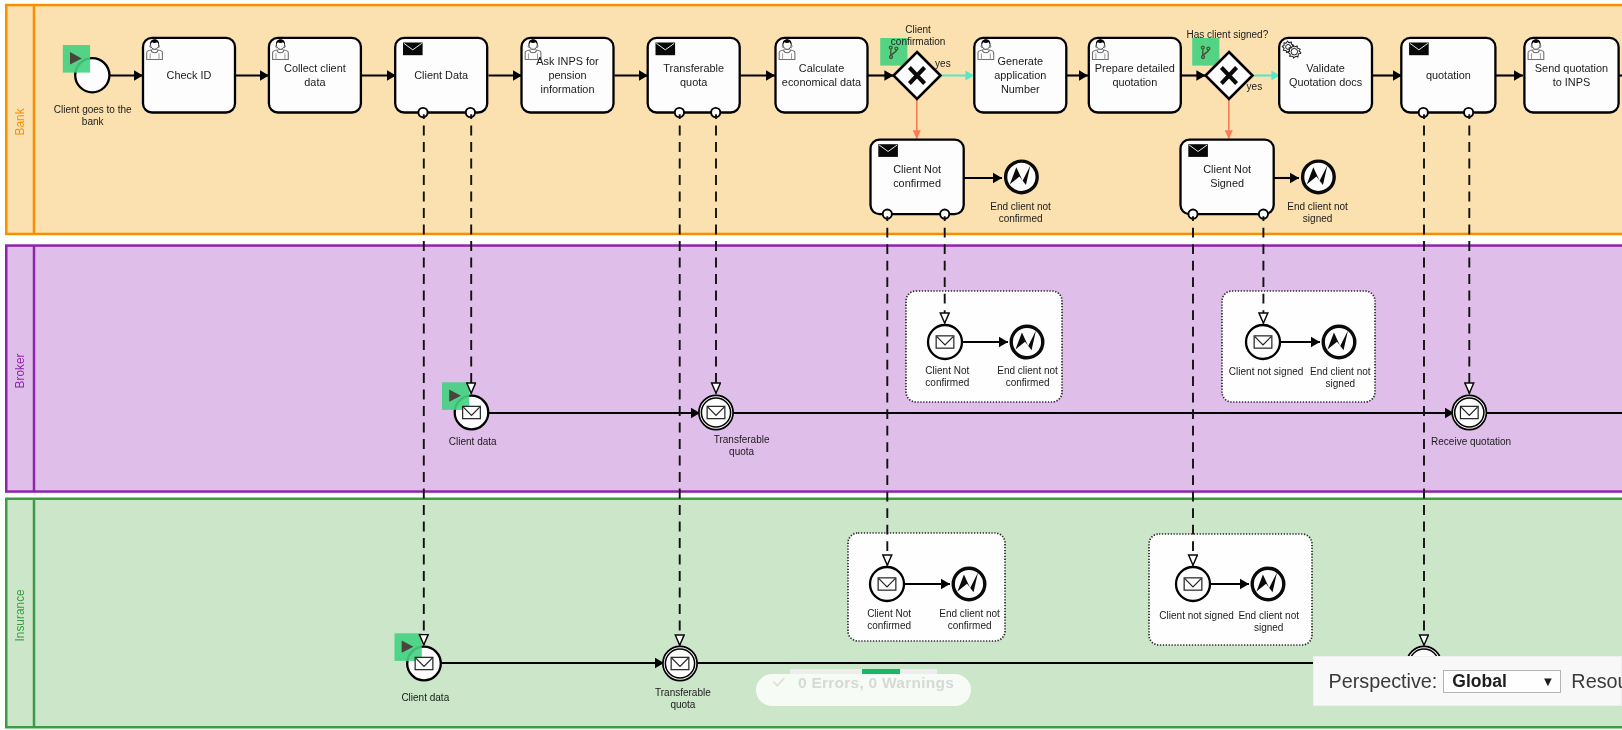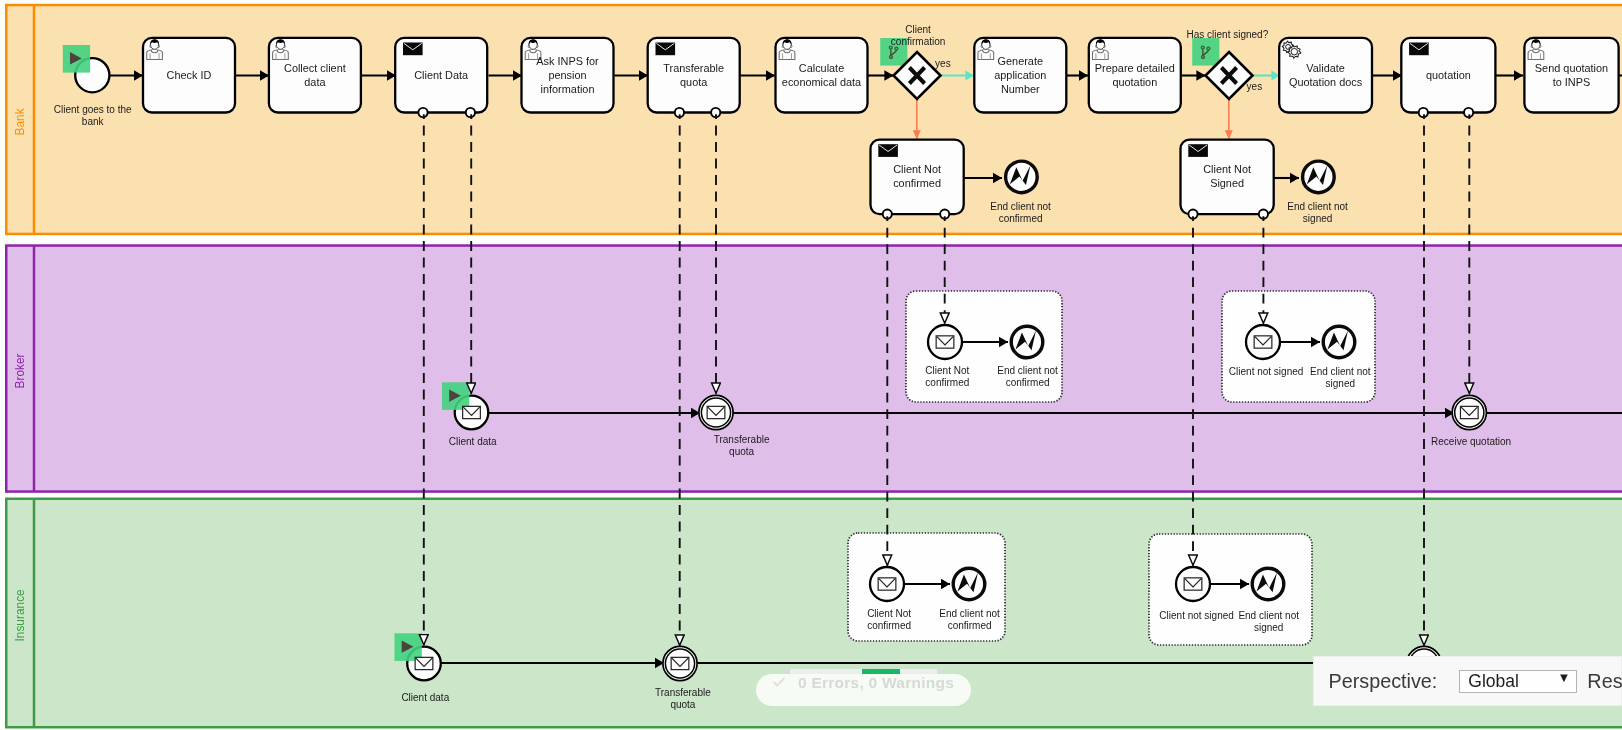--- a/index.html
+++ b/index.html
@@ -12,23 +12,23 @@
   .lbl{font-size:10.9px;fill:#1a1a1a;}
   .elbl{font-size:10.0px;fill:#1a1a1a;}
   .poolname{font-size:11.9px;}
   .validation-pill{position:absolute;border-radius:17px;background:rgba(255,255,255,0.82);
       display:flex;align-items:flex-start;padding:0 15px;box-sizing:border-box;}
   .validation-pill .vtext{font-size:15.5px;font-weight:bold;color:rgba(140,140,140,0.30);
       margin-left:11px;letter-spacing:.25px;}
   .persp-bar{position:absolute;background:#f8f8f8;display:flex;align-items:center;
       box-sizing:border-box;padding:0 0 0 14.5px;border:1px solid #eee;}
   .persp-bar .plabel{font-size:19.8px;color:#3a3a3a;}
-  .persp-select{margin-left:22px;border:1px solid #b4b4b4;background:#fefefe;height:23px;
-      width:118px;flex:0 0 118px;display:flex;box-sizing:border-box;
-      padding:0 6px 0 8px;font-size:17.5px;color:#1d1d1d;justify-content:space-between;}
+  .persp-select{margin-left:6px;border:1px solid #b4b4b4;background:#fefefe;height:23px;
+      width:118px;flex:0 0 118px;display:flex;align-items:center;box-sizing:border-box;
+      padding:0 6px 0 8px;font-size:17.5px;color:#1d1d1d;justify-content:space-between;font-weight:bold;}
   .persp-bar .rlabel{font-size:19.8px;color:#3a3a3a;margin-left:10px;white-space:nowrap;flex:0 0 auto;}
   .progbar{position:absolute;background:#ececec;}
   .progfill{position:absolute;}
 </style>
 </head>
 <body>
 
 <svg id="canvas" width="1622" height="730" viewBox="0 0 1622 730">
     <defs>
       <marker id="arr-black" markerWidth="10.3" markerHeight="12.1" refX="9.3" refY="5.55" orient="auto" markerUnits="userSpaceOnUse">

